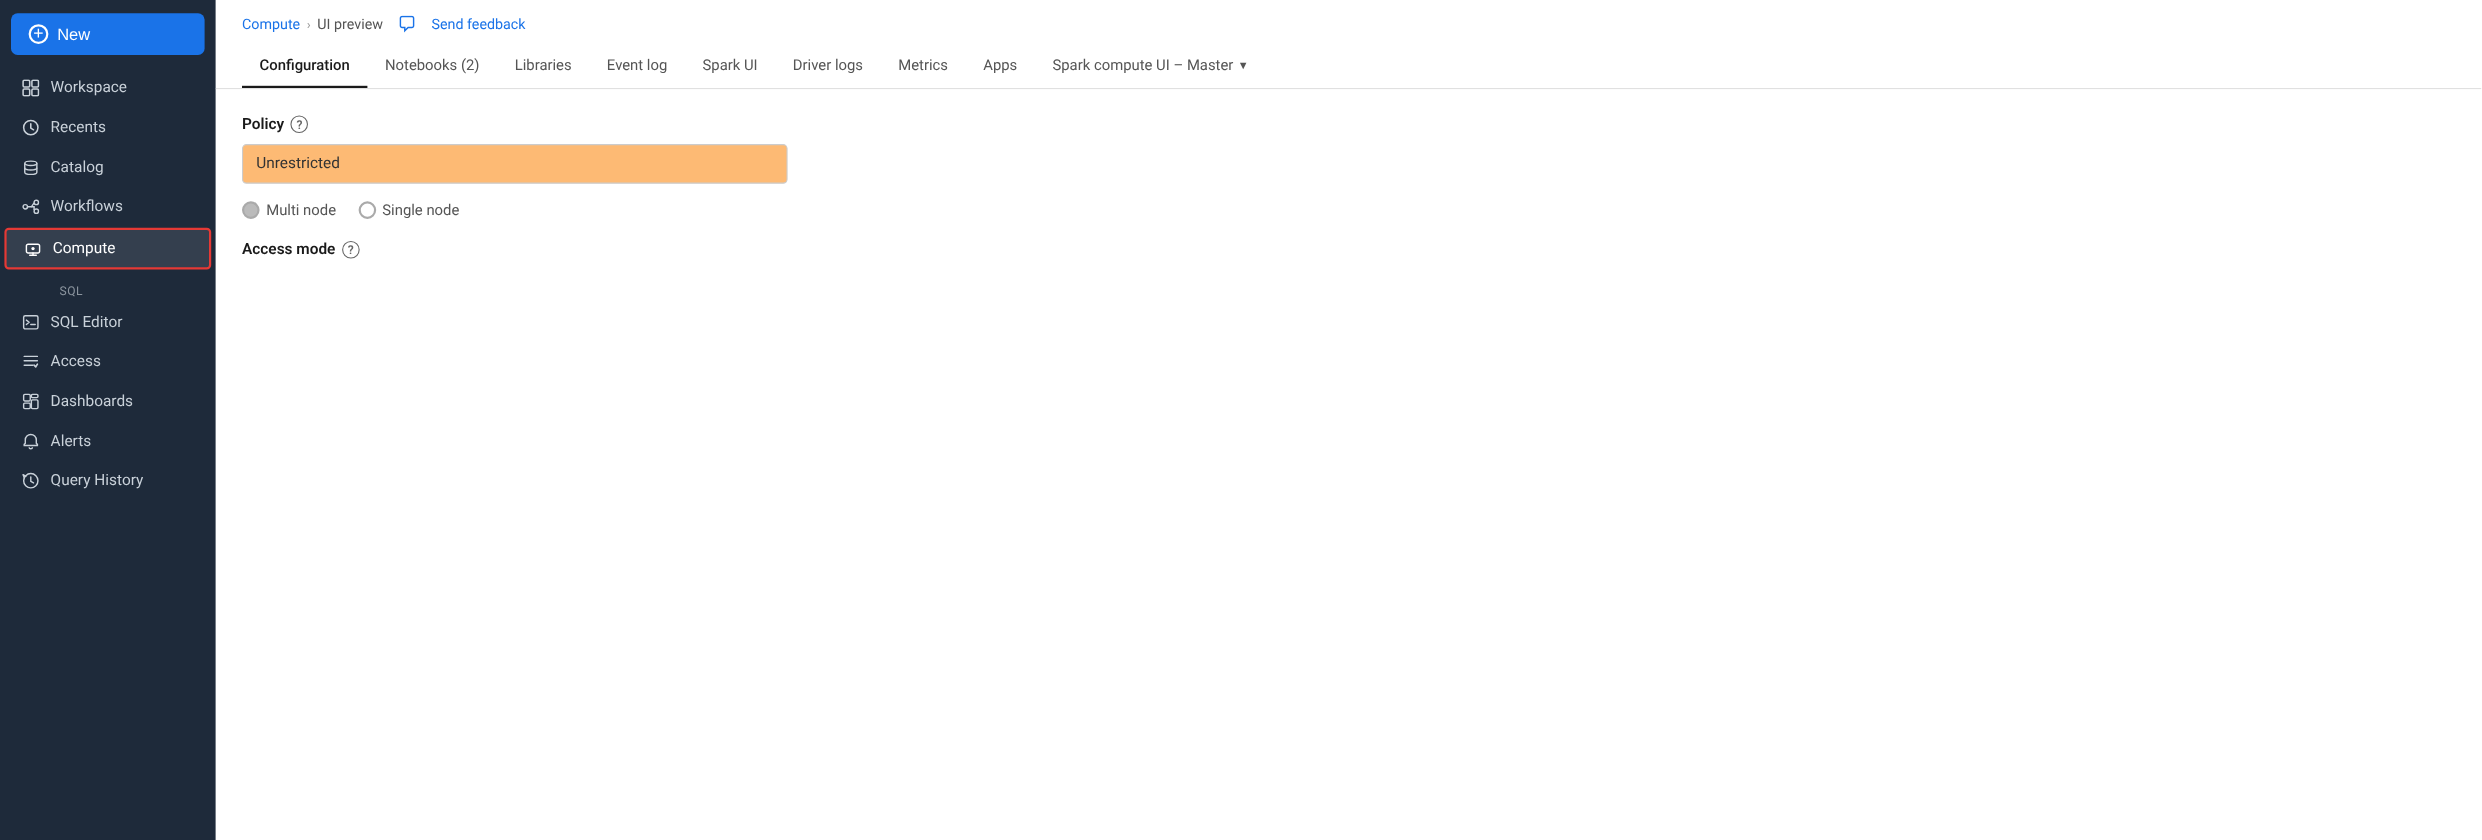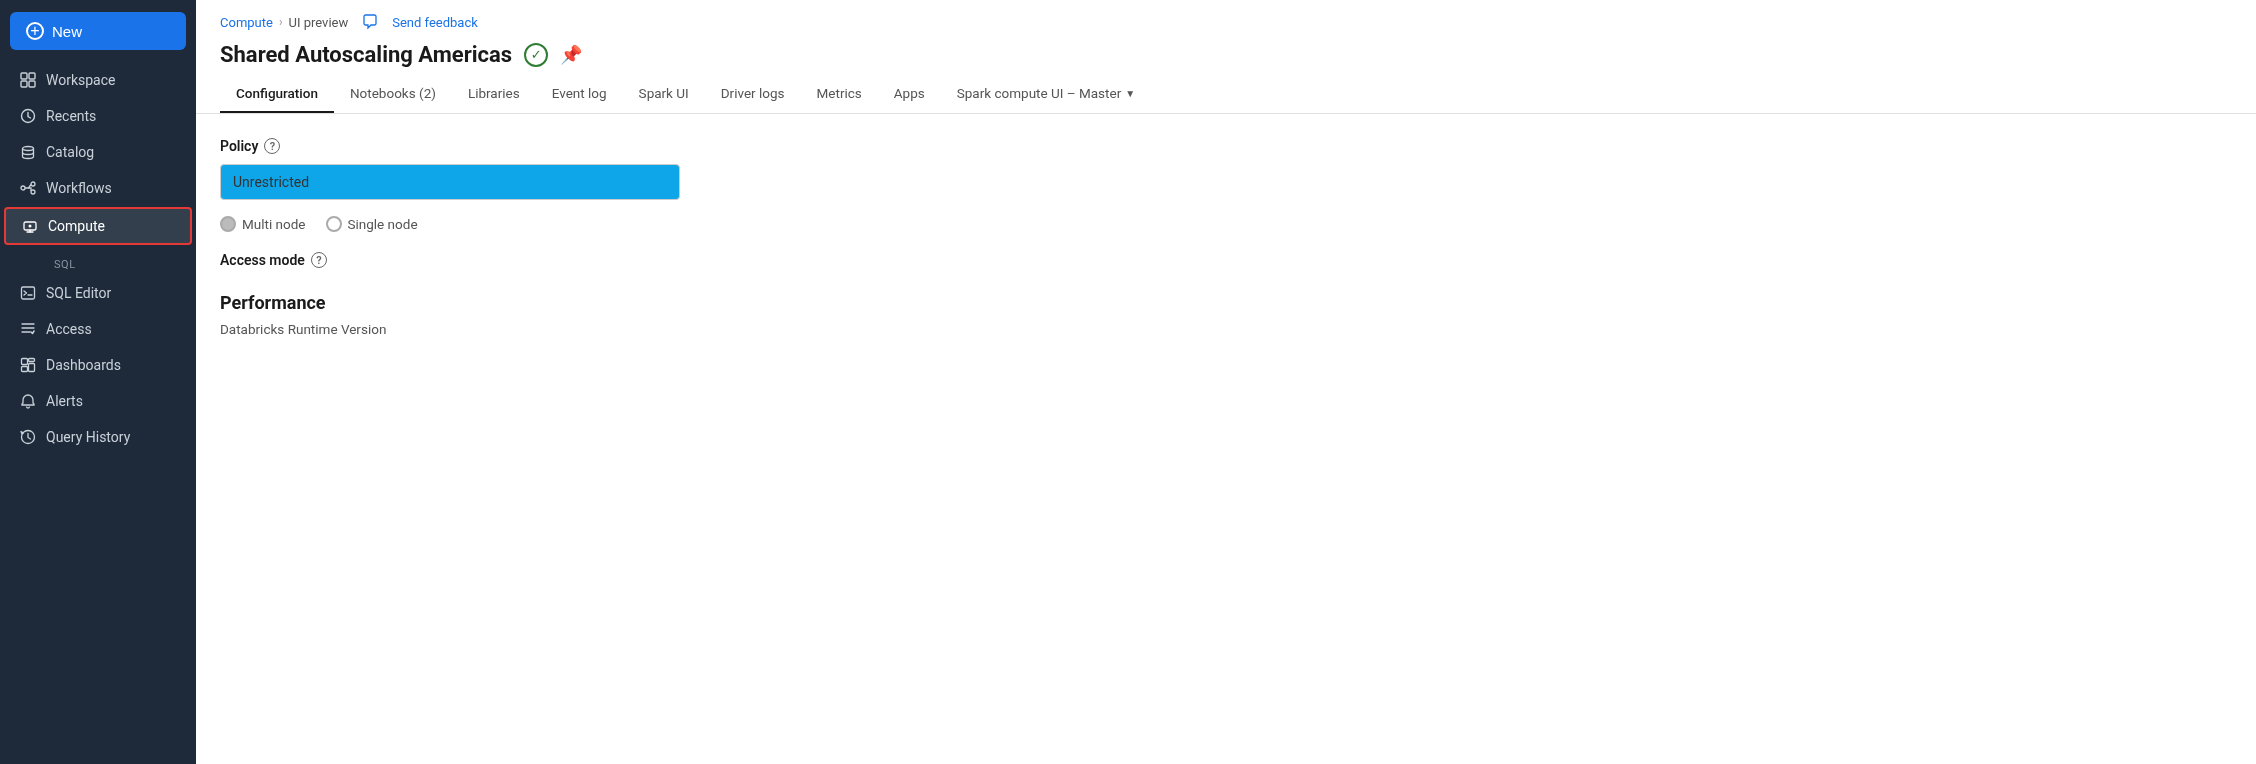--- a/index.html
+++ b/index.html
@@ -202,27 +202,27 @@
       display: flex;
       align-items: center;
       justify-content: center;
       font-size: 11px;
       color: #666;
       cursor: pointer;
       flex-shrink: 0;
     }
 
     .field-input {
-      width: 460px;
+      width: 496px;
       padding: 9px 12px;
       border: 1px solid #ccc;
       border-radius: 4px;
       font-size: 14px;
       color: #333;
-      background: #0ea5e9;
+      background: #fdba74;
     }
 
     .radio-group {
       display: flex;
       align-items: center;
       gap: 20px;
       margin: 12px 0 20px;
     }
 
     .radio-option {
@@ -389,25 +389,20 @@
     <span class="breadcrumb-separator">›</span>
     <span>UI preview</span>
     <span class="breadcrumb-feedback">
       <svg width="16" height="16" viewBox="0 0 16 16" fill="none">
         <path d="M2 2.5A1.5 1.5 0 013.5 1h9A1.5 1.5 0 0114 2.5v7A1.5 1.5 0 0112.5 11H9l-3 3v-3H3.5A1.5 1.5 0 012 9.5v-7z" stroke="#1a73e8" stroke-width="1.3"></path>
       </svg>
       <span>Send feedback</span>
     </span>
   </div>
 
-  <div class="page-header">
-    <h1 class="page-title">Shared Autoscaling Americas</h1>
-    <span class="status-badge-green">✓</span>
-    <span class="pin-icon">📌</span>
-  </div>
 
   <div class="tabs">
     <div class="tab active">Configuration</div>
     <div class="tab">Notebooks (2)</div>
     <div class="tab">Libraries</div>
     <div class="tab">Event log</div>
     <div class="tab">Spark UI</div>
     <div class="tab">Driver logs</div>
     <div class="tab">Metrics</div>
     <div class="tab">Apps</div>
@@ -438,19 +433,15 @@
       </label>
     </div>
 
     <div style="margin-bottom: 24px;">
       <div class="field-label">
         <span>Access mode</span>
         <span class="help-icon">?</span>
       </div>
     </div>
 
-    <div>
-      <h2 class="section-title">Performance</h2>
-      <div class="sub-label">Databricks Runtime Version</div>
-    </div>
 
   </div>
 </div>
 
 </body></html>

